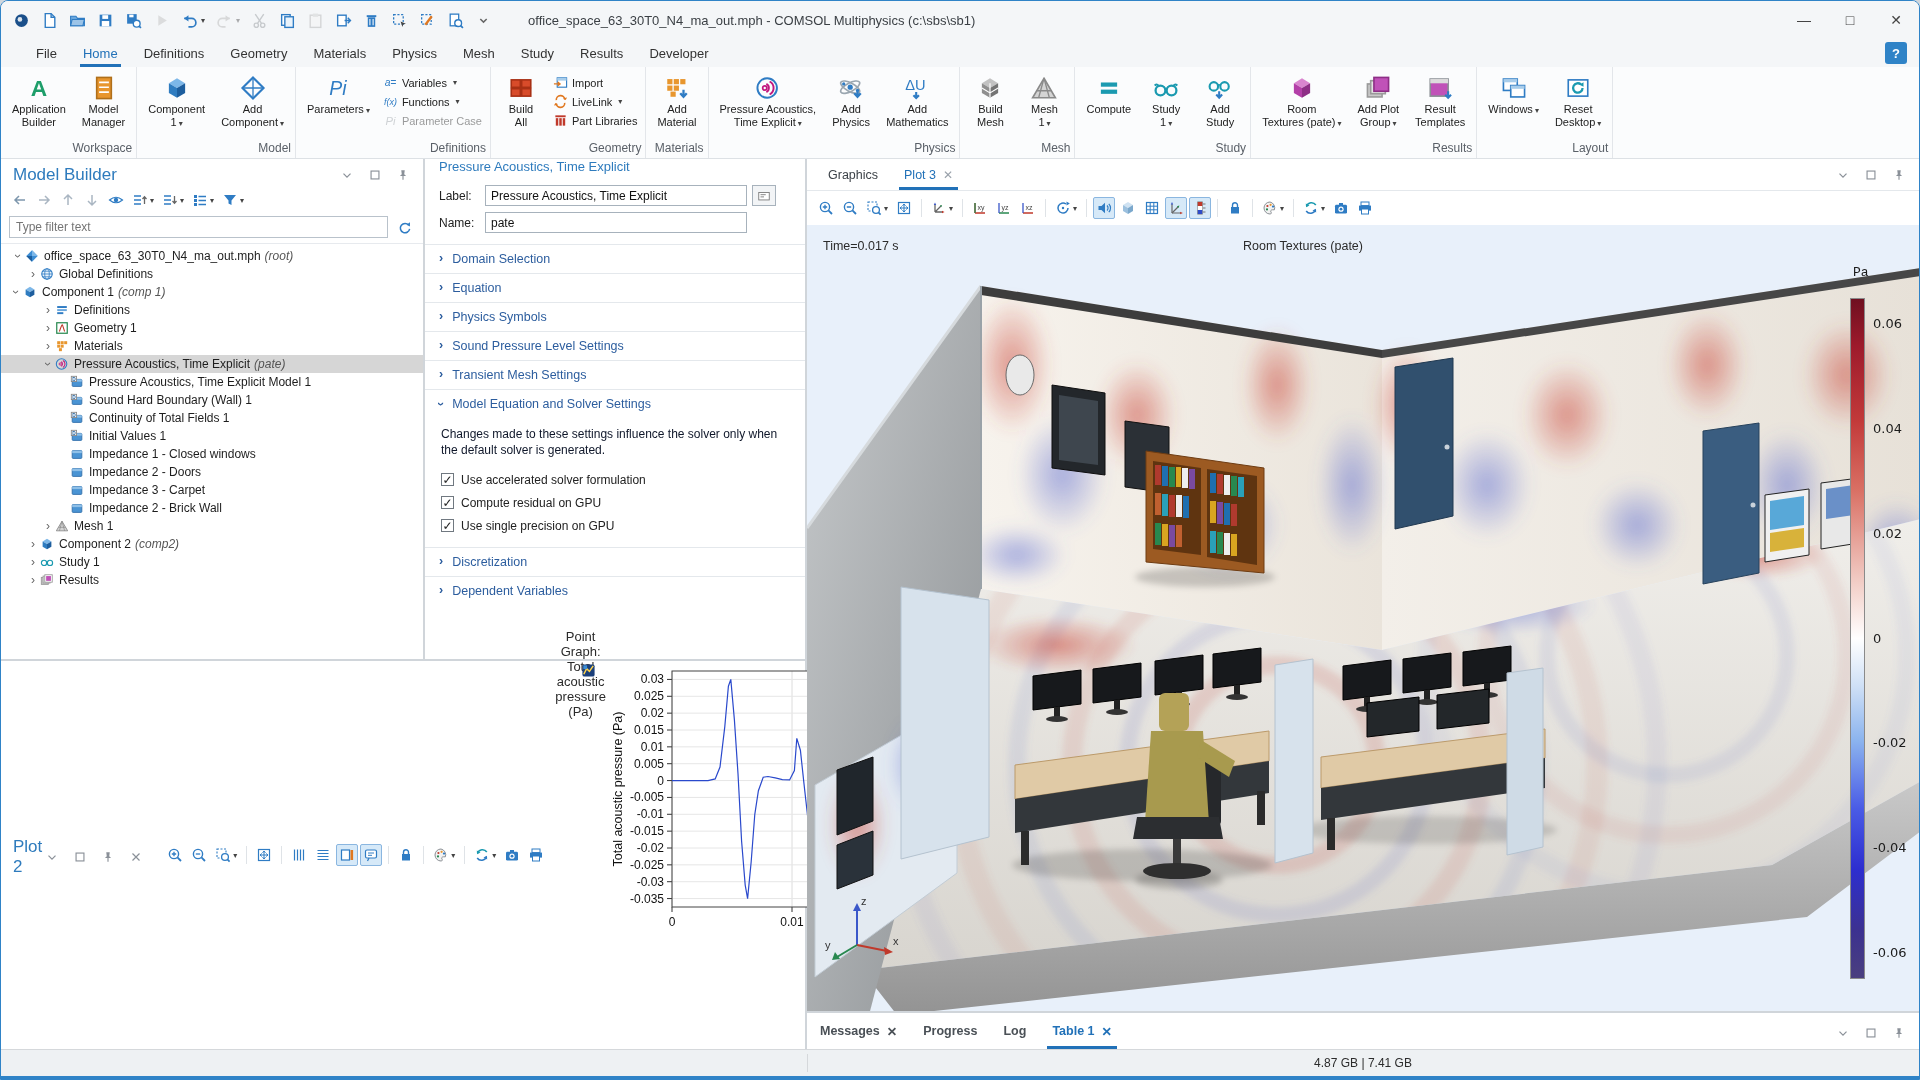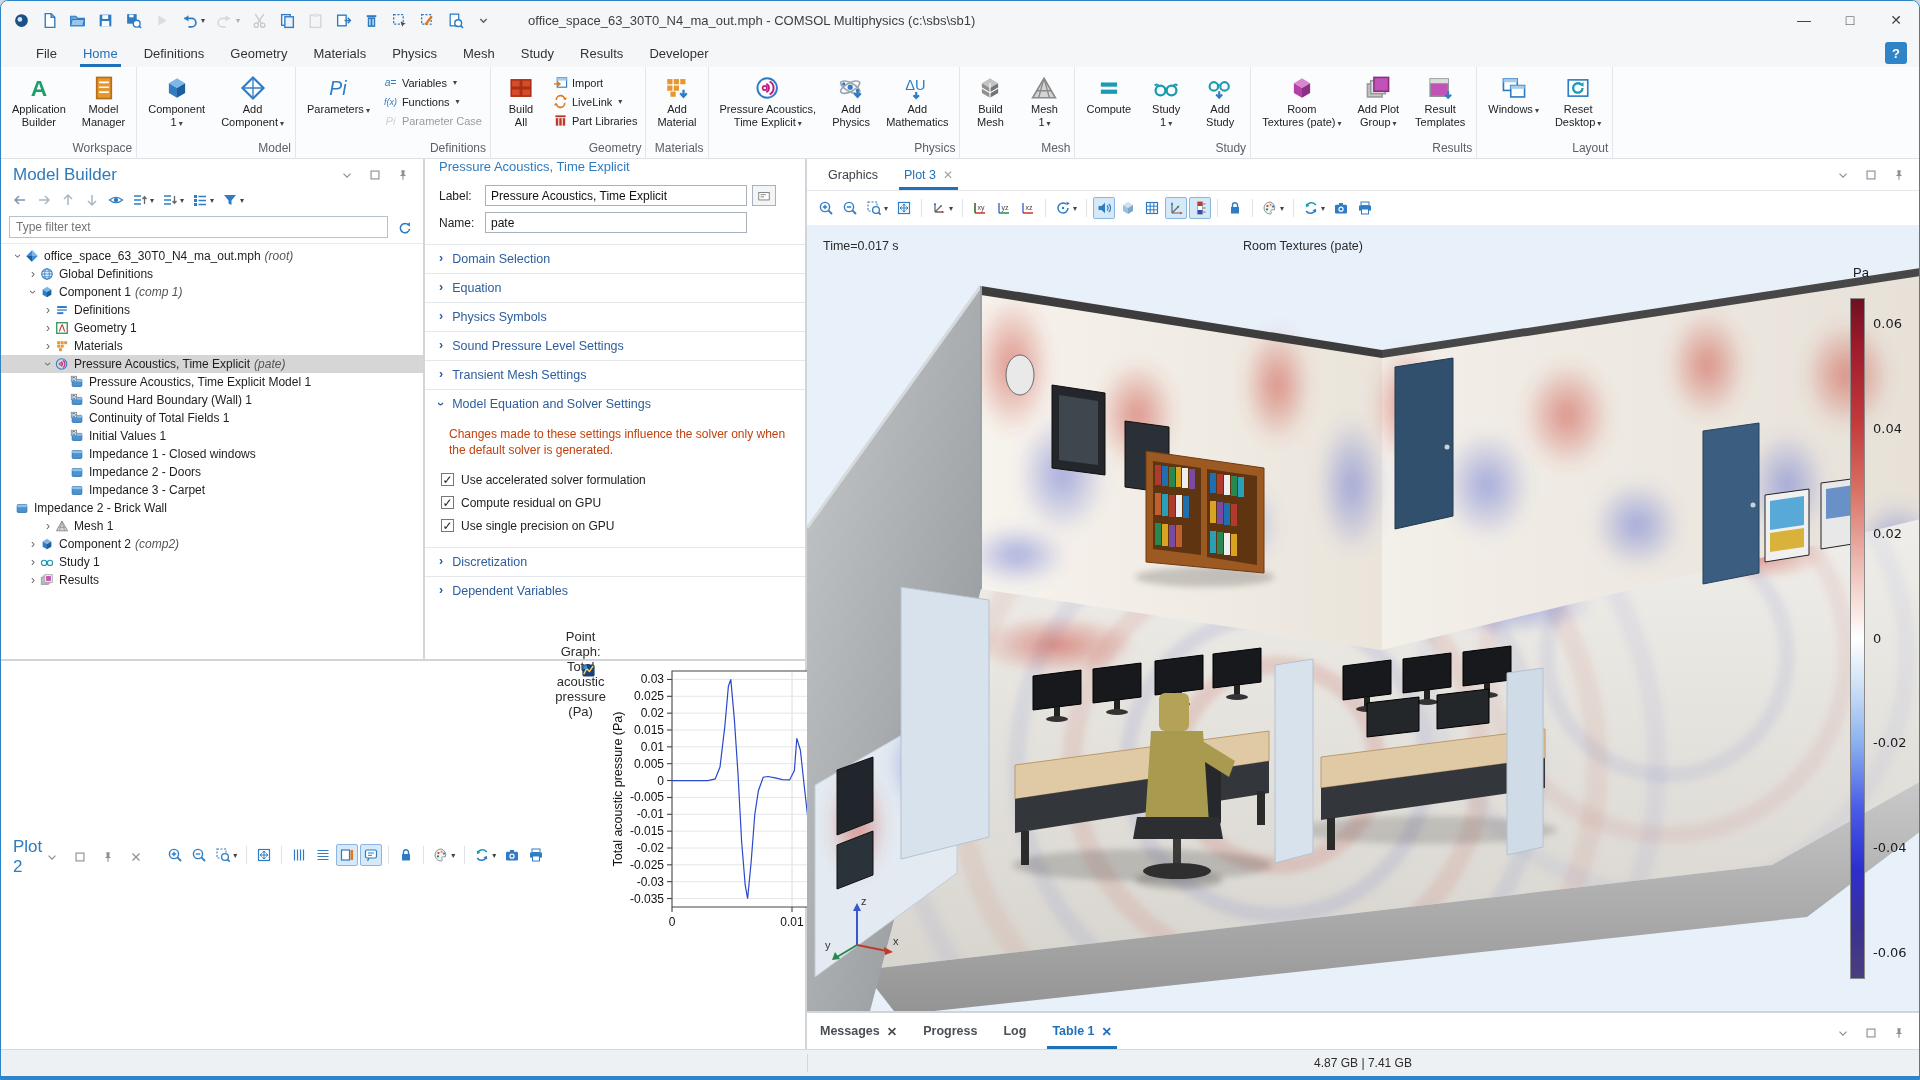--- a/index.html
+++ b/index.html
@@ -57,21 +57,21 @@
   .set-sub{font-size:13px;color:#2e7bbd;padding:0 14px 8px 14px;}
   .fieldrow{display:flex;align-items:center;padding:3px 14px;font-size:12px;color:#222;}
   .fieldrow label{width:46px;}
   .fieldrow input{width:262px;height:21px;border:1px solid #a7b2bc;font-size:12px;padding:0 5px;color:#111;background:#fff;}
   .rename-btn{width:24px;height:21px;border:1px solid #a7b2bc;background:#f2f4f6;margin-left:5px;display:flex;align-items:center;justify-content:center;}
   .sections{margin-top:8px;}
   .sec{border-top:1px solid #e4e8ec;display:flex;align-items:center;height:29px;padding:0 14px;font-size:12.5px;color:#2c5d9e;gap:9px;}
   .sec .chev{color:#2c5d9e;font-weight:bold;display:inline-block;transform:translateY(-1px);}
   .sec .chev.open{transform:rotate(90deg);}
   .sec-body{padding:4px 14px 10px 16px;}
-  .note{font-size:12px;color:#c2410c;line-height:16px;margin:4px 0 10px 8px;max-width:340px;}
+  .note{font-size:12px;color:#0f172a;line-height:16px;margin:4px 0 10px 0;max-width:340px;}
   .cbrow{display:flex;align-items:center;gap:7px;font-size:12px;color:#222;height:23px;}
   .cbbox{width:13px;height:13px;border:1px solid #707880;background:#fff;display:flex;align-items:center;justify-content:center;font-size:12px;color:#222;line-height:1;}
   
   .plot2{flex:1;background:#fff;display:flex;flex-direction:row;min-height:0;}
   .plot2-title-row{display:flex;align-items:center;position:relative;height:26px;}
   .plot2-title{flex:1;text-align:center;font-size:13px;color:#2b2b2b;}
   .plot2-corner{position:absolute;right:10px;top:2px;}
   
   .right-col{flex:1;display:flex;flex-direction:column;min-width:0;}
   .graphics{height:856px;background:#fff;display:flex;flex-direction:column;border-bottom:2px solid #d0d5da;}
@@ -79,21 +79,21 @@
   .gtab{display:flex;align-items:center;gap:7px;padding:0 13px;font-size:12.5px;color:#3c4248;position:relative;}
   .gtab.active{color:#2171b8;}
   .gtab.active::after{content:"";position:absolute;left:8px;right:8px;bottom:0;height:3px;background:#2171b8;}
   .gtab .x{color:#9aa2ab;font-size:12px;}
   .gtoolbar{height:34px;display:flex;align-items:center;gap:2px;padding:0 8px;background:#fff;}
   .gcanvas{position:relative;flex:1;background:linear-gradient(180deg,#eef4fc 0%,#e6eefa 100%);overflow:hidden;}
   .gcanvas svg.scene{position:absolute;inset:0;}
   .overlay-label{position:absolute;font-size:12.5px;color:#2b2b2b;}
   .colorbar{position:absolute;width:15px;border:1px solid #8a8a8a;}
   .cbar-tick{position:absolute;font-size:13px;color:#1c1c1c;white-space:nowrap;font-family:"DejaVu Sans",sans-serif;}
-  .cbar-unit{position:absolute;font-size:13px;color:#1c1c1c;font-family:Liberation Sans, sans-serif;}
+  .cbar-unit{position:absolute;font-size:13px;color:#1c1c1c;font-family:Liberation Mono, monospace;}
   
   .bottom-tabs{height:36px;background:#fff;display:flex;align-items:stretch;position:relative;font-weight:bold;}
   .btab{display:flex;align-items:center;gap:7px;padding:0 13px;font-size:12.5px;color:#4a5056;position:relative;}
   .btab.active{color:#2171b8;}
   .btab.active::after{content:"";position:absolute;left:8px;right:8px;bottom:0;height:3px;background:#2171b8;}
   .bt-ctrls{position:absolute;right:10px;top:10px;display:flex;gap:8px;color:#8a9098;}
   
   .statusbar{height:30px;background:#eef1f3;border-top:1px solid #d5d8db;display:flex;align-items:center;flex:0 0 auto;border-bottom:3px solid #2f83c7;position:relative;}
   .status-mem{position:absolute;left:806px;right:0;text-align:center;font-size:12px;color:#2b2b2b;}
   .status-div{position:absolute;left:806px;top:4px;bottom:4px;width:1px;background:#d5d8db;}
@@ -677,21 +677,21 @@
               </div>
               <div class="trow " style="padding-left:25px">
     <span class="texp" style="transform:none">›</span>
                 <svg width="14" height="14" viewBox="0 0 16 16" fill="none">
                   <circle cx="8" cy="8" r="6" stroke="#2f7cc4" stroke-width="1.2" fill="#eaf3fb"></circle>
                   <ellipse cx="8" cy="8" rx="2.6" ry="6" stroke="#2f7cc4" stroke-width="0.9"></ellipse>
                   <path d="M2,8 h12 M3,4.8 h10 M3,11.2 h10" stroke="#2f7cc4" stroke-width="0.9"></path>
                 </svg>
                 <span class="tlabel">Global Definitions</span>
               </div>
-              <div class="trow " style="padding-left:25px">
+              <div class="trow " style="padding-left:8px">
     <span class="texp" style="transform:rotate(90deg)">›</span>
                 <svg width="14" height="14" viewBox="0 0 16 16" fill="none">
                   <polygon points="3,5 8,2 13,5 8,8" fill="#7db7e8"></polygon>
                   <polygon points="3,5 8,8 8,14 3,11" fill="#2f7cc0"></polygon>
                   <polygon points="13,5 8,8 8,14 13,11" fill="#1d5e9e"></polygon>
                 </svg>
                 <span class="tlabel">Component 1</span>
                 <span class="tsuf">(comp 1)</span>
               </div>
               <div class="trow " style="padding-left:40px">
@@ -790,21 +790,21 @@
                 <span class="tlabel">Impedance 2 - Doors</span>
               </div>
               <div class="trow " style="padding-left:55px">
     <span class="texp"></span>
                 <svg width="14" height="14" viewBox="0 0 16 16" fill="none">
                   <rect x="2.5" y="4" width="11" height="9" rx="1" fill="#4a94d4" stroke="#2f6da8"></rect>
                   <rect x="2.5" y="4" width="11" height="3" fill="#8fc0e8"></rect>
                 </svg>
                 <span class="tlabel">Impedance 3 - Carpet</span>
               </div>
-              <div class="trow " style="">
+              <div class="trow " style="padding-left:55px">
     <span class="texp"></span>
                 <svg width="14" height="14" viewBox="0 0 16 16" fill="none">
                   <rect x="2.5" y="4" width="11" height="9" rx="1" fill="#4a94d4" stroke="#2f6da8"></rect>
                   <rect x="2.5" y="4" width="11" height="3" fill="#8fc0e8"></rect>
                 </svg>
                 <span class="tlabel">Impedance 2 - Brick Wall</span>
               </div>
               <div class="trow " style="padding-left:40px">
     <span class="texp" style="transform:none">›</span>
                 <svg width="14" height="14" viewBox="0 0 16 16" fill="none">

